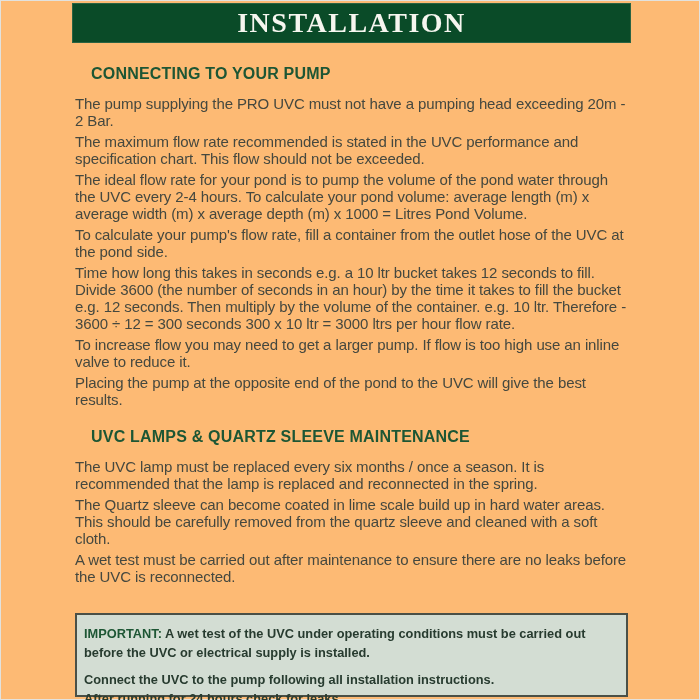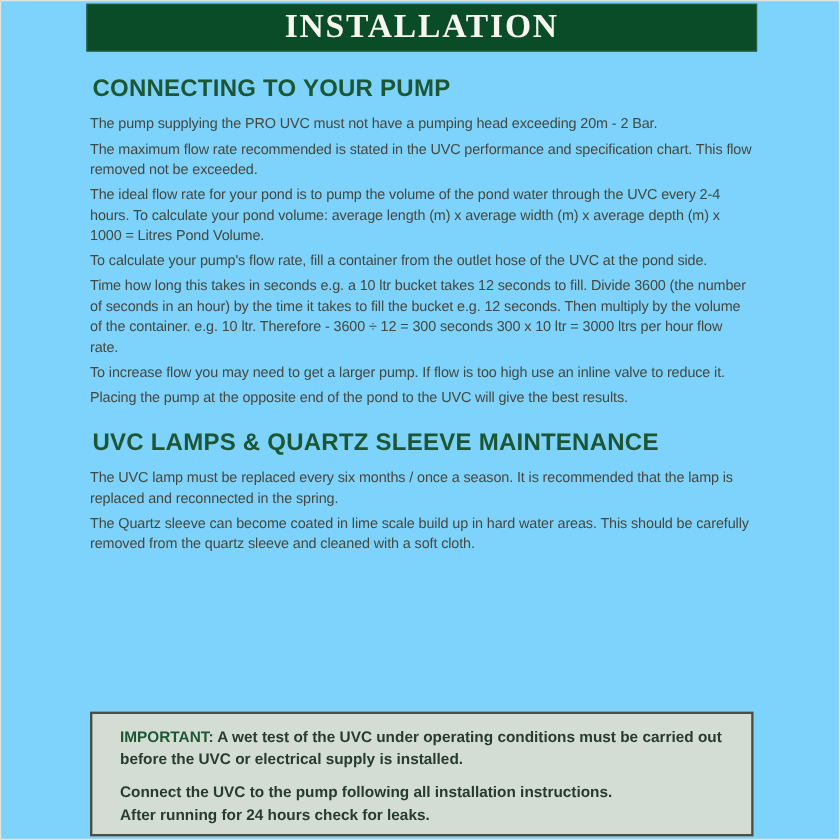--- a/index.html
+++ b/index.html
@@ -5,21 +5,21 @@
   html, body { margin: 0; padding: 0; }
   body {
     width: 700px; height: 700px;
     background: #ffffff;
     font-family: "Liberation Sans", sans-serif;
     overflow: hidden;
   }
   .page {
     box-sizing: border-box;
     width: 700px; height: 700px;
-    background: #7dd3fc;
+    background: #fdba74;
     box-shadow: inset 0 0 0 1px #e2e2de;
     display: flex;
     flex-direction: column;
     padding: 3px 72px 3px 75px;
     overflow: hidden;
   }
   .header-bar {
     flex: none;
     margin: 0 -3px 0 -3px;
     height: 40px;
@@ -31,44 +31,44 @@
   }
   .header-title {
     color: #f6f6ef;
     font-family: "Liberation Serif", serif;
     font-weight: bold;
     font-size: 28px;
     letter-spacing: 1.5px;
   }
   h2.section-heading {
     color: #1d5634;
-    font-size: 20px;
+    font-size: 16px;
     line-height: 22px;
     letter-spacing: 0.2px;
-    margin: 2px;
+    margin: 16px;
     font-weight: bold;
   }
   #heading-1 { margin-top: 20px; margin-bottom: 10px; }
   #heading-2 { margin-top: 14px; margin-bottom: 10px; }
   #heading-3 { margin-top: 16px; margin-bottom: 6px; }
   .body-copy p {
     margin: 0 0 4px 0;
     color: #45483f;
-    font-size: 12px;
+    font-size: 15px;
     line-height: 17px;
     letter-spacing: -0.1px;
   }
   .important-box {
     flex: none;
     box-sizing: border-box;
     margin-top: auto;
-    height: 104px;
+    height: 84px;
     background: #d3ddd3;
     border: 2px solid #4a5047;
-    padding: 9px 23px;
+    padding: 9px 7px;
     font-weight: bold;
     color: #273b2f;
     font-size: 12.8px;
     line-height: 19px;
   }
   .important-box .box-intro { margin: 0 0 8px 0; }
   .important-box .box-line { margin: 0; }
   .important-label { color: #1d5634; }
 </style>
 </head>
@@ -77,33 +77,34 @@
 <div class="page">
 
   <div class="header-bar">
     <span class="header-title">INSTALLATION</span>
   </div>
 
   <h2 class="section-heading" id="heading-1">CONNECTING TO YOUR PUMP</h2>
 
   <div class="body-copy">
     <p>The pump supplying the PRO UVC must not have a pumping head exceeding 20m - 2 Bar.</p>
-    <p>The maximum flow rate recommended is stated in the UVC performance and specification chart. This flow removed not be exceeded.</p>
+    <p>The maximum flow rate recommended is stated in the UVC performance and specification chart. This flow should not be exceeded.</p>
     <p>The ideal flow rate for your pond is to pump the volume of the pond water through the UVC every 2-4 hours. To calculate your pond volume: average length (m) x average width (m) x average depth (m) x 1000 = Litres Pond Volume.</p>
     <p>To calculate your pump's flow rate, fill a container from the outlet hose of the UVC at the pond side.</p>
     <p>Time how long this takes in seconds e.g. a 10 ltr bucket takes 12 seconds to fill. Divide 3600 (the number of seconds in an hour) by the time it takes to fill the bucket e.g. 12 seconds. Then multiply by the volume of the container. e.g. 10 ltr. Therefore - 3600 ÷ 12 = 300 seconds 300 x 10 ltr = 3000 ltrs per hour flow rate.</p>
     <p>To increase flow you may need to get a larger pump. If flow is too high use an inline valve to reduce it.</p>
     <p>Placing the pump at the opposite end of the pond to the UVC will give the best results.</p>
   </div>
 
   <h2 class="section-heading" id="heading-2">UVC LAMPS &amp; QUARTZ SLEEVE MAINTENANCE</h2>
 
   <div class="body-copy">
     <p>The UVC lamp must be replaced every six months / once a season. It is recommended that the lamp is replaced and reconnected in the spring.</p>
     <p>The Quartz sleeve can become coated in lime scale build up in hard water areas. This should be carefully removed from the quartz sleeve and cleaned with a soft cloth.</p>
+    <p>A wet test must be carried out after maintenance to ensure there are no leaks before the UVC is reconnected.</p>
   </div>
 
 
   <div class="important-box">
     <p class="box-intro"><span class="important-label">IMPORTANT:</span><span> A wet test of the UVC under operating conditions must be carried out before the UVC or electrical supply is installed.</span></p>
     <p class="box-line">Connect the UVC to the pump following all installation instructions.</p>
     <p class="box-line">After running for 24 hours check for leaks.</p>
   </div>
 
 </div>

